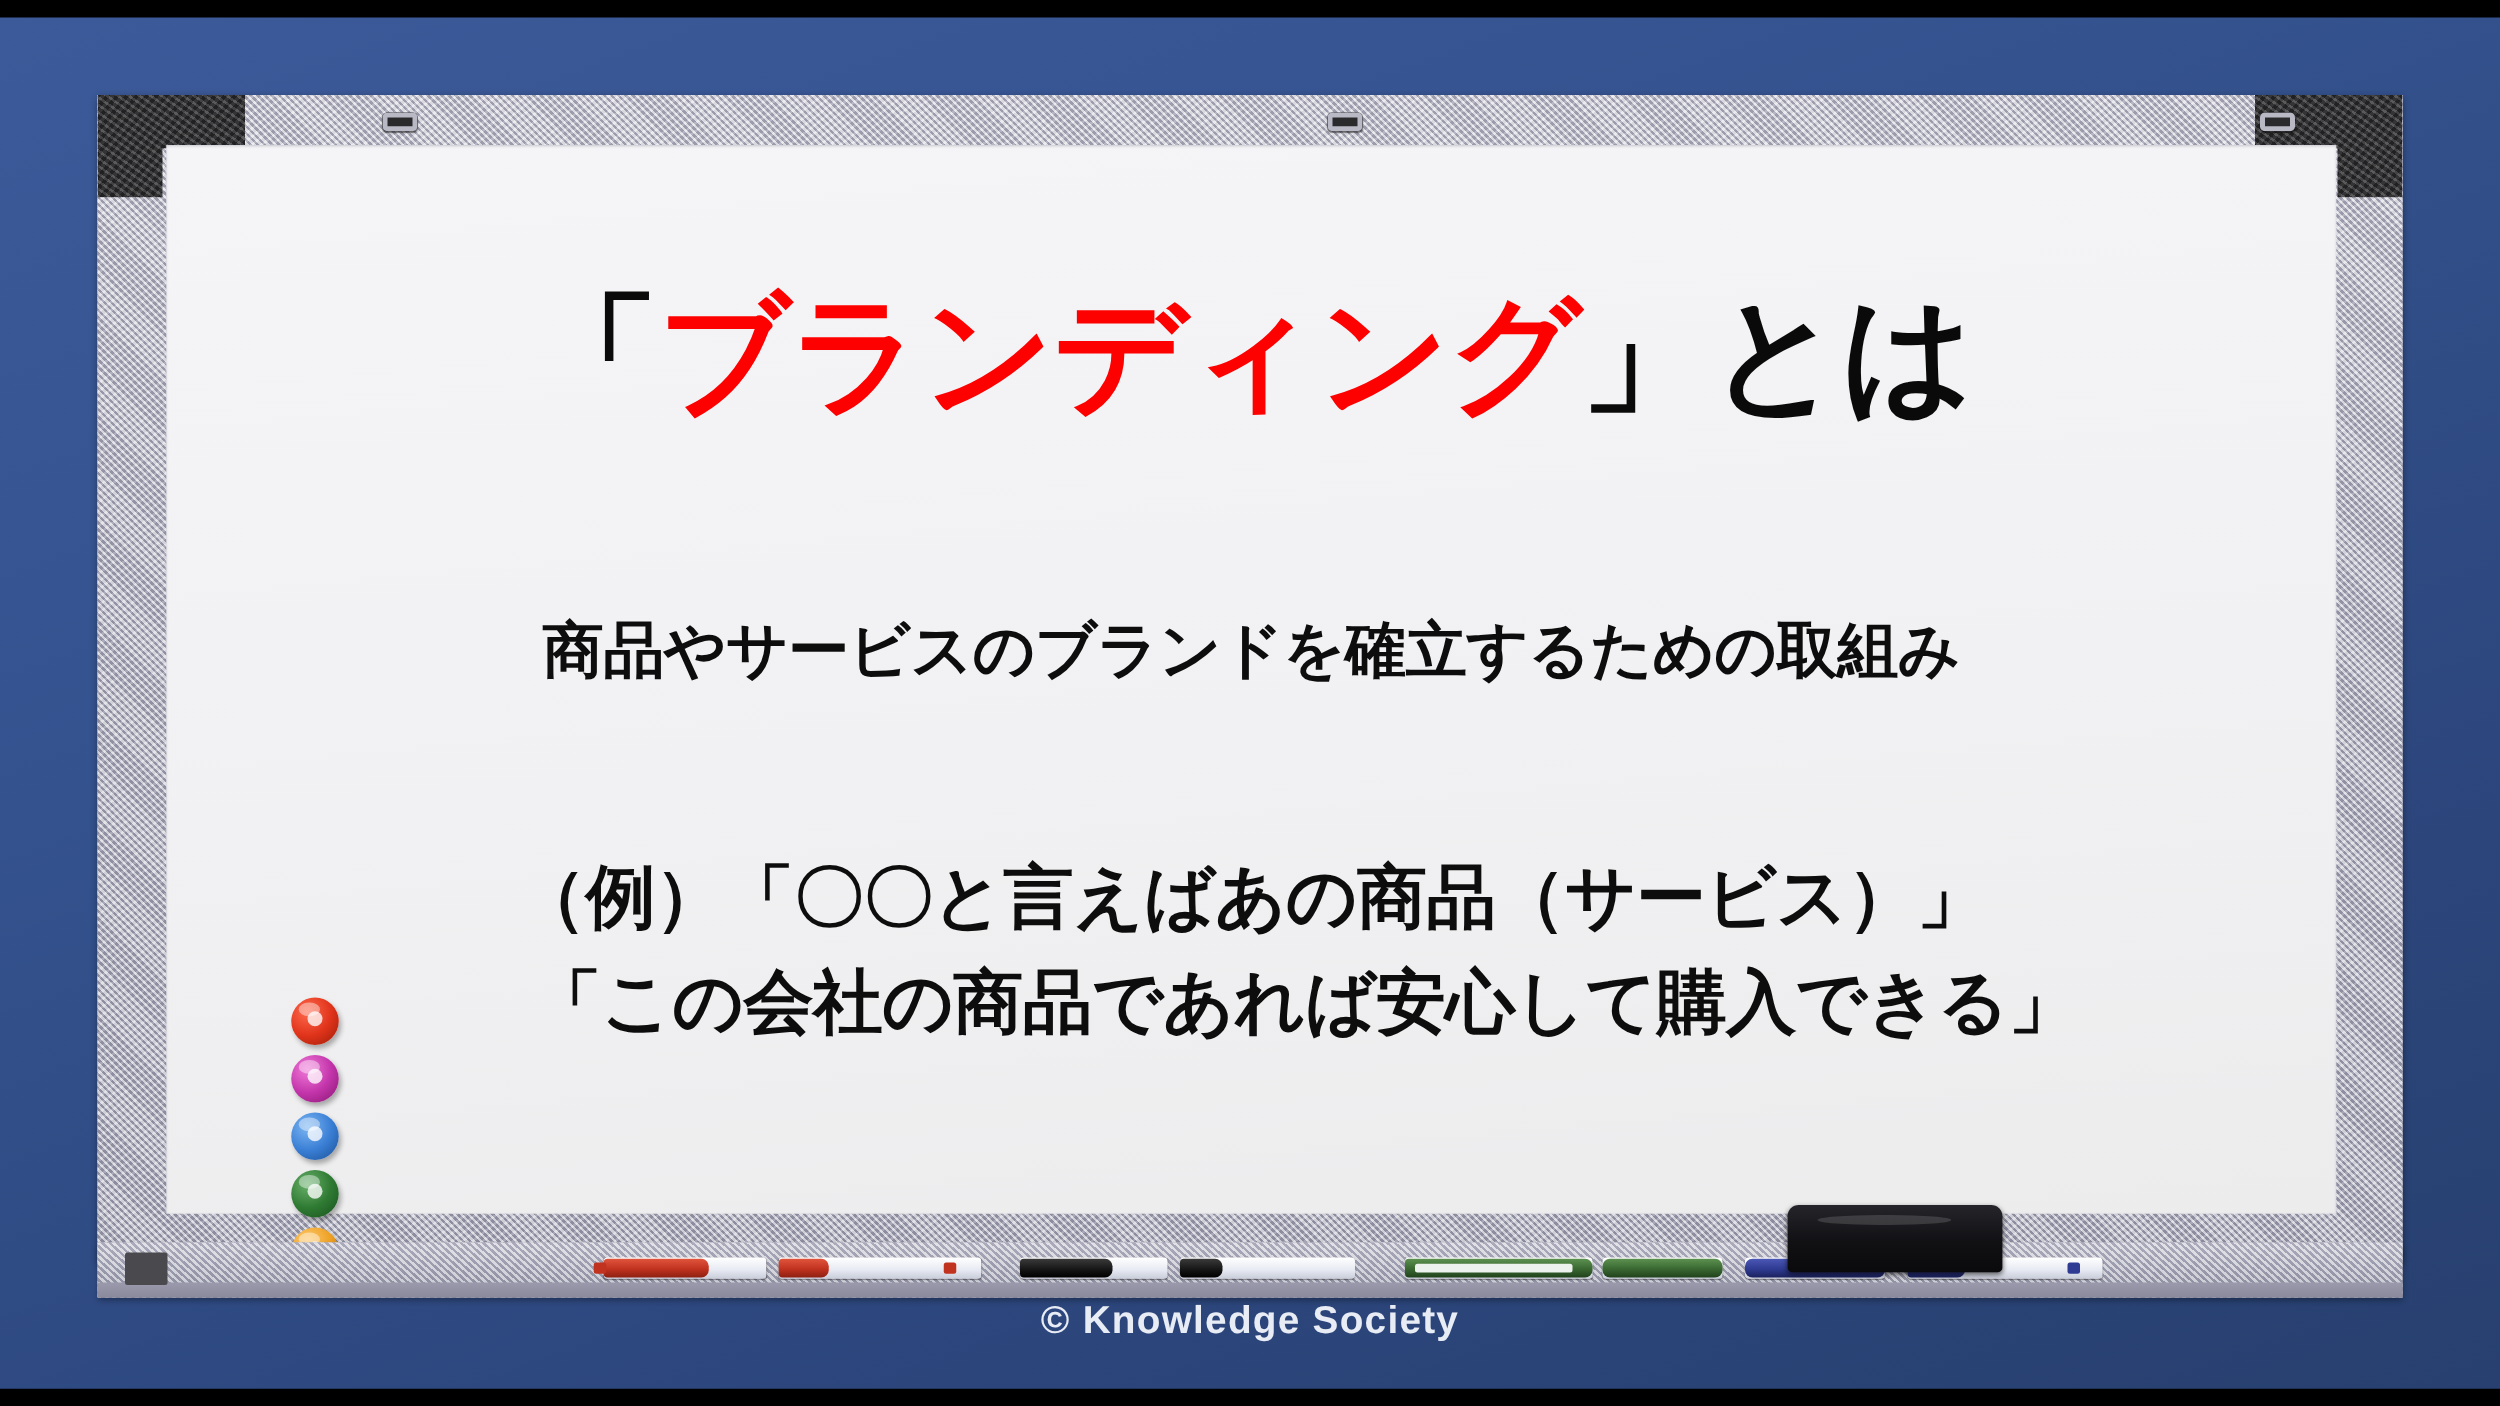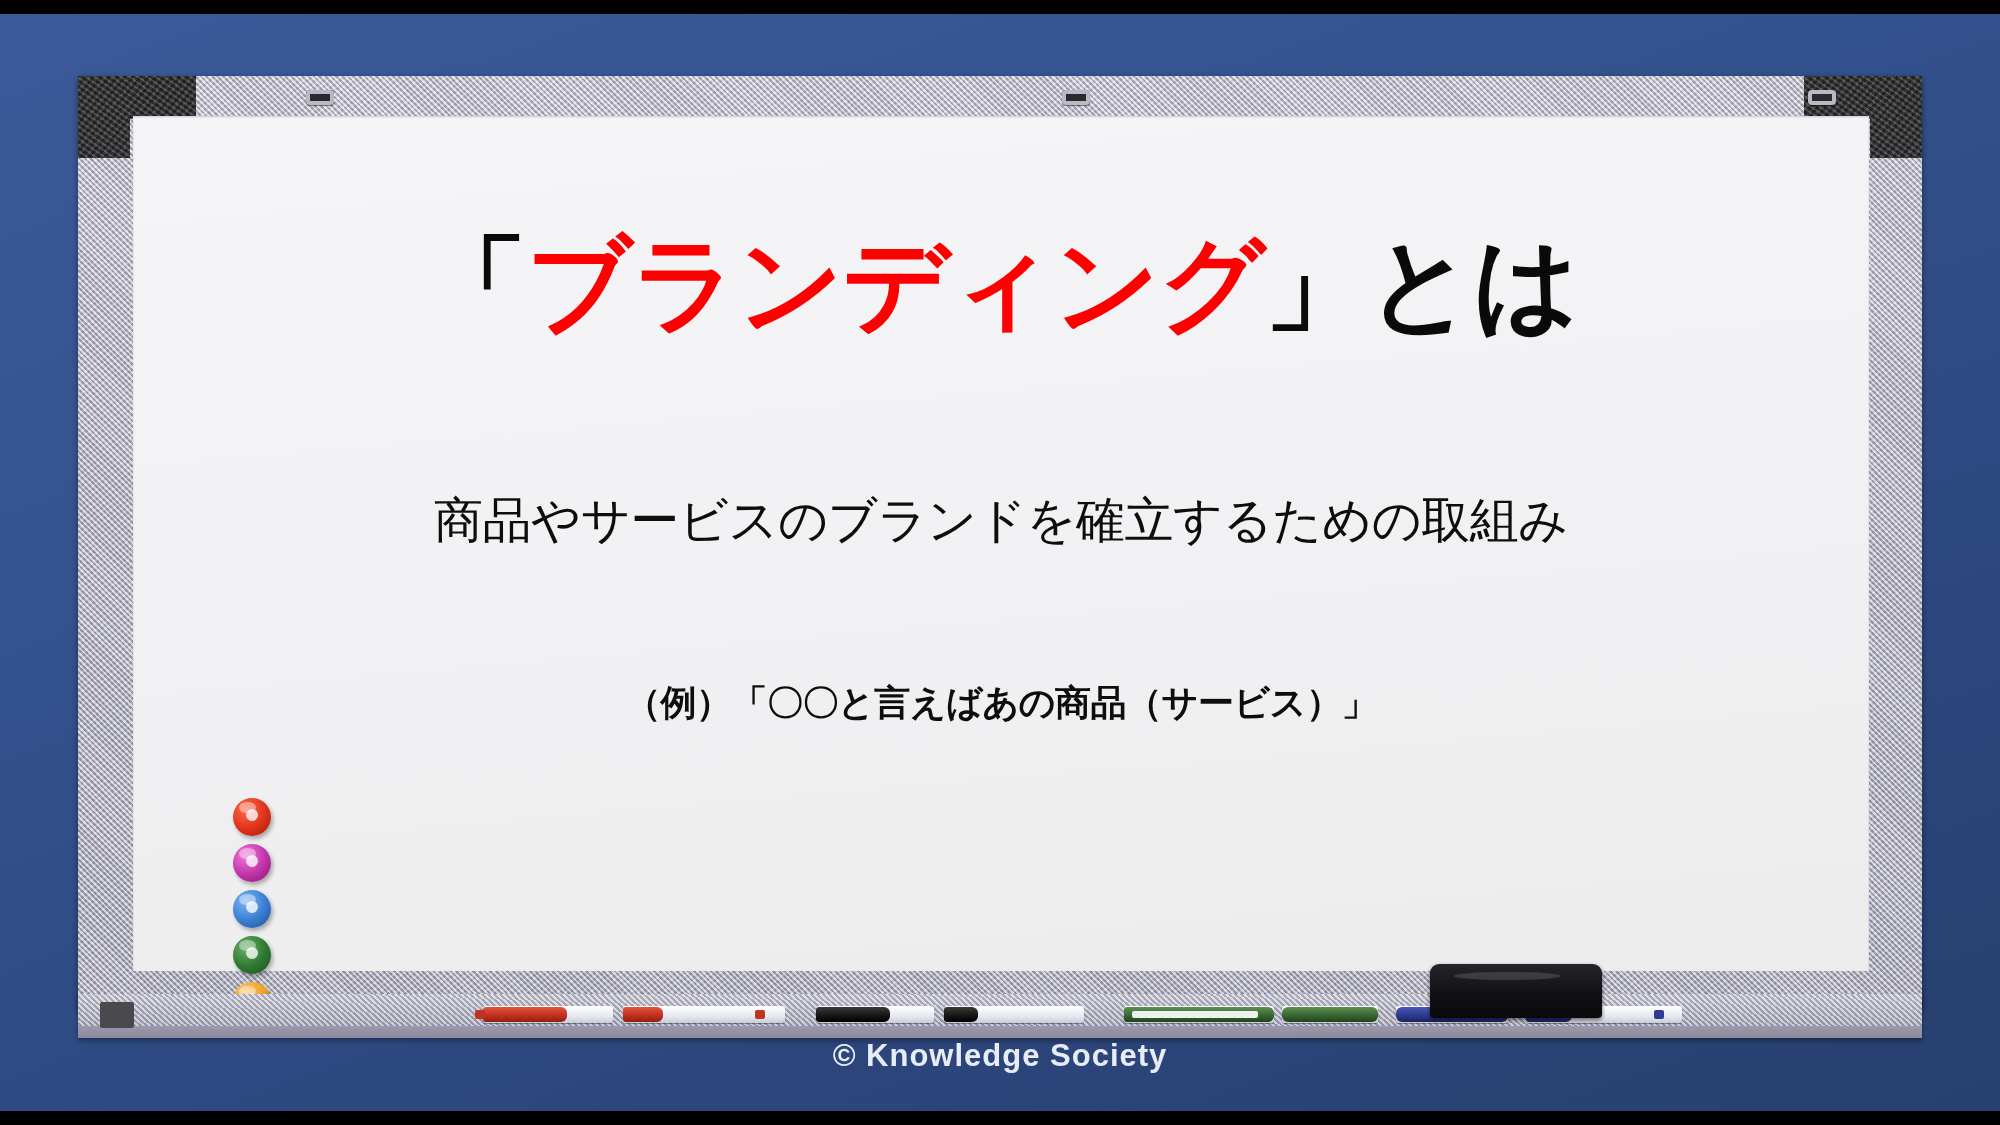--- a/index.html
+++ b/index.html
@@ -221,33 +221,33 @@
   }
   #title .hl { color: #fd0000; }
 
   #subtitle {
     position: absolute;
     left: 0;
     top: 372px;
     width: 1736px;
     text-align: center;
     font-size: 49px;
-    font-weight: normal;
+    font-weight: bold;
     color: #0d0d0d;
     letter-spacing: -0.5px;
     white-space: nowrap;
   }
 
   #examples {
     position: absolute;
     left: 0;
     top: 560px;
     width: 1736px;
     text-align: center;
-    font-size: 36px;
+    font-size: 56px;
     font-weight: bold;
     color: #0d0d0d;
     line-height: 1.5;
     letter-spacing: -0.5px;
   }
   #examples .ex-line { white-space: nowrap; }
   #examples .ex-line.second { padding-left: 86px; }
 
   
   #footer {
@@ -283,20 +283,21 @@
         <div id="board-surface">
 
           <div id="content">
 
             <div id="title"><span>「</span><span class="hl">ブランディング</span><span>」とは</span></div>
 
             <div id="subtitle">商品やサービスのブランドを確立するための取組み</div>
 
             <div id="examples">
               <div class="ex-line first">（例）「〇〇と言えばあの商品（サービス）」</div>
+              <div class="ex-line second">「この会社の商品であれば安心して購入できる」</div>
             </div>
 
           </div>
 
           <div id="magnets">
             <div class="magnet" style="background:radial-gradient(circle at 34% 30%, #ff6a4d 0%, #e0341b 52%, #9d1c08 100%);"></div>
             <div class="magnet" style="background:radial-gradient(circle at 34% 30%, #f07ad8 0%, #c335ab 52%, #86156f 100%);"></div>
             <div class="magnet" style="background:radial-gradient(circle at 34% 30%, #7cb5f2 0%, #3a7fd5 52%, #1b4e94 100%);"></div>
             <div class="magnet" style="background:radial-gradient(circle at 34% 30%, #68b06a 0%, #2f7a33 52%, #17501c 100%);"></div>
             <div class="magnet" style="background:radial-gradient(circle at 34% 30%, #ffcb6e 0%, #eda024 52%, #b06d07 100%);"></div>

